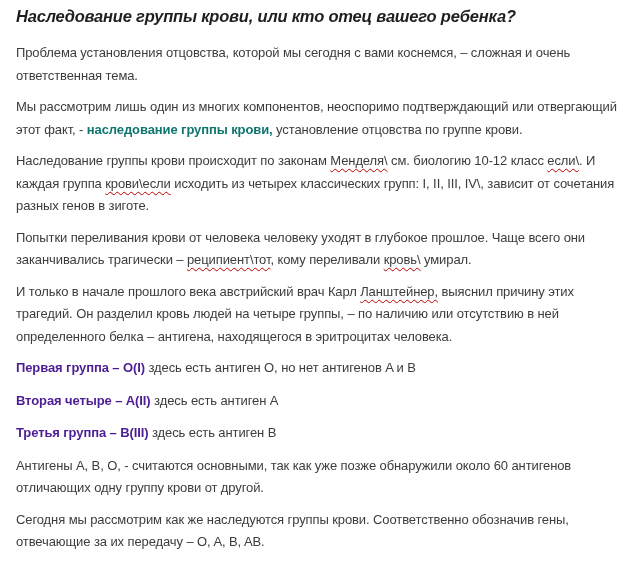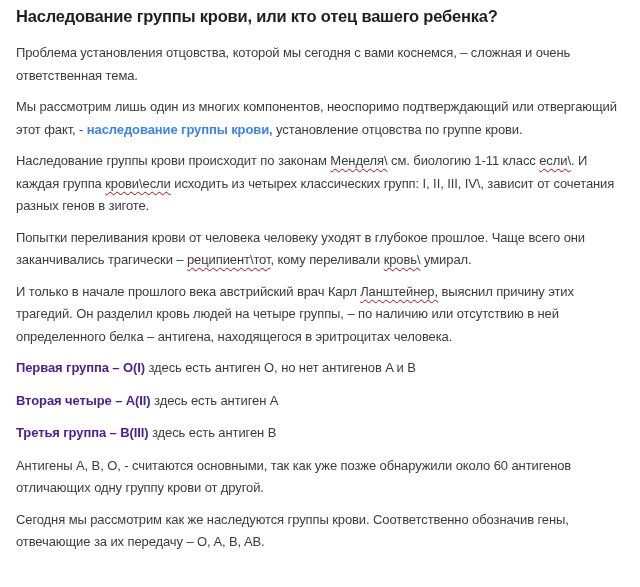--- a/index.html
+++ b/index.html
@@ -15,20 +15,21 @@
     -webkit-font-smoothing: antialiased;
   }
   .doc {
     box-sizing: border-box;
     width: 640px;
     padding: 3px 16px 8px 16px;
   }
   .doc-title {
     font-size: 16.5px;
     font-weight: bold;
+    font-style: italic;
     color: #1f1f1f;
     letter-spacing: -0.2px;
     margin: 2px 0 15px 0;
     line-height: 22px;
   }
   .para {
     font-size: 13px;
     line-height: 22.5px;
     letter-spacing: -0.1px;
     color: #3c3c3c;
@@ -36,21 +37,21 @@
   }
   .group-line {
     margin-bottom: 10px;
   }
   .b {
     font-weight: bold;
     color: #4c1d95;
   }
   .accent {
     font-weight: bold;
-    color: #3b82f6;
+    color: #0f766e;
   }
   .misspelled {
     text-decoration-line: underline;
     text-decoration-style: wavy;
     text-decoration-color: #c00000;
     text-decoration-thickness: 1px;
     text-underline-offset: 3px;
   }
 </style>
 </head>
@@ -59,21 +60,21 @@
 <div class="doc">
 
   <h1 class="doc-title">Наследование группы крови, или кто отец вашего ребенка?</h1>
 
   <p class="para">
     <span>Проблема установления отцовства, которой мы сегодня с вами коснемся, – сложная и очень ответственная тема.</span>
   </p>
 
   <p class="para"><span>Мы рассмотрим лишь один из многих компонентов, неоспоримо подтверждающий или отвергающий этот факт, - </span><span class="accent">наследование группы крови,</span><span> установление отцовства по группе крови.</span></p>
 
-  <p class="para"><span>Наследование группы крови происходит по законам </span><span class="misspelled">Менделя\</span><span> см. биологию 1-11 класс </span><span class="misspelled">если\</span><span>. И каждая группа </span><span class="misspelled">крови\если</span><span> исходить из четырех классических групп: I, II, III, IV\, зависит от сочетания разных генов в зиготе.</span></p>
+  <p class="para"><span>Наследование группы крови происходит по законам </span><span class="misspelled">Менделя\</span><span> см. биологию 10-12 класс </span><span class="misspelled">если\</span><span>. И каждая группа </span><span class="misspelled">крови\если</span><span> исходить из четырех классических групп: I, II, III, IV\, зависит от сочетания разных генов в зиготе.</span></p>
 
   <p class="para"><span>Попытки переливания крови от человека человеку уходят в глубокое прошлое. Чаще всего они заканчивались трагически – </span><span class="misspelled">реципиент\тот</span><span>, кому переливали </span><span class="misspelled">кровь\</span><span> умирал.</span></p>
 
   <p class="para"><span>И только в начале прошлого века австрийский врач Карл </span><span class="misspelled">Ланштейнер,</span><span> выяснил причину этих трагедий. Он разделил кровь людей на четыре группы, – по наличию или отсутствию в ней определенного белка – антигена, находящегося в эритроцитах человека.</span></p>
 
   <p class="para group-line"><span class="b">Первая группа – O(I)</span><span> здесь есть антиген O, но нет антигенов A и B</span></p>
 
   <p class="para group-line"><span class="b">Вторая четыре – A(II)</span><span> здесь есть антиген A</span></p>
 
   <p class="para group-line"><span class="b">Третья группа – B(III)</span><span> здесь есть антиген B</span></p>

